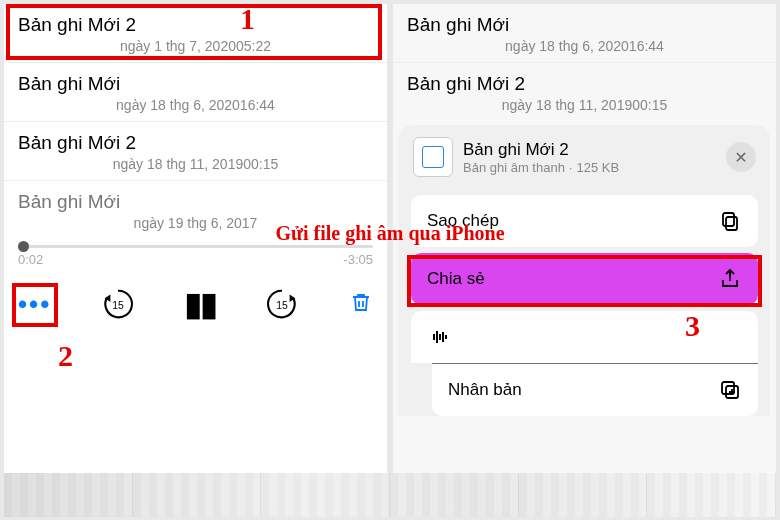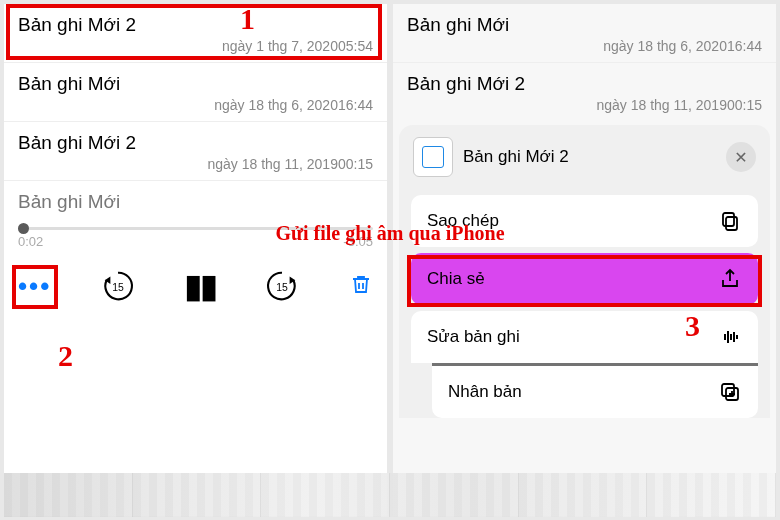--- a/index.html
+++ b/index.html
@@ -4,21 +4,21 @@
 <style>
 * { margin: 0; padding: 0; box-sizing: border-box; font-family: -apple-system, "Helvetica Neue", Arial, sans-serif; }
 body { width: 780px; height: 520px; background: #e8e8e8; position: relative; overflow: hidden; }
 .container { display: flex; height: 100%; padding: 4px; gap: 6px; }
 .panel { flex: 1; background: #fff; position: relative; overflow: hidden; }
 .panel-right { background: #f7f7f7; }
 
 .list-item { padding: 10px 14px 8px; background: #fff; position: relative; }
 .list-item + .list-item { border-top: 1px solid #eee; }
 .item-title { font-size: 19px; font-weight: 400; color: #000; }
-.item-sub { display: flex; justify-content: flex-end; font-size: 14px; color: #888; margin-top: 2px; }
+.item-sub { display: flex; justify-content: center; font-size: 14px; color: #888; margin-top: 2px; }
 .dim .item-title { color: #777; }
 
 .hl-1 { position: absolute; border: 4px solid #e60000; top: 0; left: 2px; right: 5px; height: 56px; z-index: 3; }
 .hl-2 { position: absolute; border: 4px solid #e60000; width: 46px; height: 44px; z-index: 3; }
 .hl-3 { position: absolute; border: 4px solid #e60000; z-index: 3; }
 
 .num { position: absolute; color: #e60000; font-size: 30px; font-weight: 700; font-family: serif; z-index: 4; }
 
 .scrubber { padding: 6px 14px 0; }
 .track { height: 3px; background: #ddd; border-radius: 2px; position: relative; }
@@ -36,60 +36,64 @@
 .file-ic { width: 40px; height: 40px; border: 1px solid #ccc; border-radius: 6px; display: flex; align-items: center; justify-content: center; background: #fff; }
 .file-ic-inner { width: 22px; height: 22px; border: 1.5px solid #1e88e5; border-radius: 3px; }
 .sheet-head-txt { flex: 1; }
 .sheet-title { font-size: 17px; color: #000; }
 .sheet-meta { font-size: 13px; color: #888; }
 .close-x { width: 30px; height: 30px; border-radius: 50%; background: #e0e0e0; display: flex; align-items: center; justify-content: center; color: #666; font-size: 16px; }
 
 .action-row { display: flex; align-items: center; justify-content: space-between; background: #fff; margin: 6px 12px; padding: 14px 16px; border-radius: 10px; font-size: 17px; color: #000; }
 .action-row.sel { background: #d946ef; }
 .action-row.tight { margin-bottom: 0; border-radius: 10px 10px 0 0; }
-.action-row.tight2 { margin-top: 0; border-top: 3px solid #737373; border-radius: 0 0 10px 10px; margin-left: 33px; }
+.action-row.tight2 { margin-top: 0; border-top: 1px solid #737373; border-radius: 0 0 10px 10px; margin-left: 33px; }
 .ic { width: 24px; height: 24px; }
 
 .overlay-text { position: absolute; top: 222px; left: 50%; transform: translateX(-50%); color: #e60000; font-size: 20px; font-weight: 700; font-family: Georgia, serif; white-space: nowrap; z-index: 10; }
 
 .bottom-strip { position: absolute; bottom: 3px; left: 4px; right: 4px; height: 44px; background: linear-gradient(90deg, #dcdcdc 0%, #e8e8e8 20%, #f0f0f0 40%, #e8e8e8 60%, #f5f5f5 100%); opacity: 0.9; z-index: 20; display: flex; }
 .strip-seg { flex: 1; border-right: 1px solid rgba(0,0,0,0.05); background: repeating-linear-gradient(90deg, rgba(0,0,0,0.03) 0 8px, transparent 8px 16px); }
 </style>
 </head>
 <body>
 
 <div class="container">
 
   <div class="panel">
     <div class="hl-1"></div>
     <div class="num" style="top:-2px; left:236px;">1</div>
 
     <div class="list-item">
       <div class="item-title">Bản ghi Mới 2</div>
       <div class="item-sub">
         <span>ngày 1 thg 7, 2020</span>
-        <span>05:54</span>
+        <span>05:22</span>
       </div>
     </div>
     <div class="list-item">
       <div class="item-title">Bản ghi Mới</div>
       <div class="item-sub">
         <span>ngày 18 thg 6, 2020</span>
         <span>16:44</span>
       </div>
     </div>
     <div class="list-item">
       <div class="item-title">Bản ghi Mới 2</div>
       <div class="item-sub">
         <span>ngày 18 thg 11, 2019</span>
         <span>00:15</span>
       </div>
     </div>
     <div class="list-item dim">
       <div class="item-title">Bản ghi Mới</div>
+      <div class="item-sub">
+        <span>ngày 19 thg 6, 2017</span>
+        <span></span>
+      </div>
     </div>
 
     <div class="scrubber">
       <div class="track">
           <div class="thumb"></div>
         </div>
       <div class="times">
         <span>0:02</span>
         <span>-3:05</span>
       </div>
@@ -141,20 +145,21 @@
       </div>
     </div>
 
     <div class="sheet">
       <div class="sheet-head">
         <div class="file-ic">
             <div class="file-ic-inner"></div>
           </div>
         <div class="sheet-head-txt">
           <div class="sheet-title">Bản ghi Mới 2</div>
+          <div class="sheet-meta">Bản ghi âm thanh · 125 KB</div>
         </div>
         <div class="close-x">✕</div>
       </div>
 
       <div class="action-row">
         <span>Sao chép</span>
         <svg class="ic" viewBox="0 0 24 24" fill="none" stroke="#000" stroke-width="1.8">
             <rect x="8" y="8" width="11" height="13" rx="2"></rect>
             <rect x="5" y="4" width="11" height="13" rx="2"></rect>
           </svg>
@@ -166,21 +171,20 @@
         <div class="hl-3" style="top:2px; left:8px; right:8px; height:52px;"></div>
         <div class="action-row sel">
           <span>Chia sẻ</span>
           <svg class="ic" viewBox="0 0 24 24" fill="none" stroke="#000" stroke-width="1.8">
               <path d="M12 3v11M8 7l4-4 4 4M5 13v6h14v-6"></path>
             </svg>
         </div>
       </div>
 
       <div class="action-row tight">
-        <span>Sửa bản ghi</span>
         <svg class="ic" viewBox="0 0 24 24" stroke="#000" stroke-width="2">
             <path d="M4 12v0M7 9v6M10 6v12M13 9v6M16 7v10M19 10v4"></path>
           </svg>
       </div>
       <div class="action-row tight2">
         <span>Nhân bản</span>
         <svg class="ic" viewBox="0 0 24 24" fill="none" stroke="#000" stroke-width="1.8">
             <rect x="8" y="8" width="12" height="12" rx="2"></rect>
             <rect x="4" y="4" width="12" height="12" rx="2"></rect>
             <path d="M14 11v6M11 14h6"></path>

